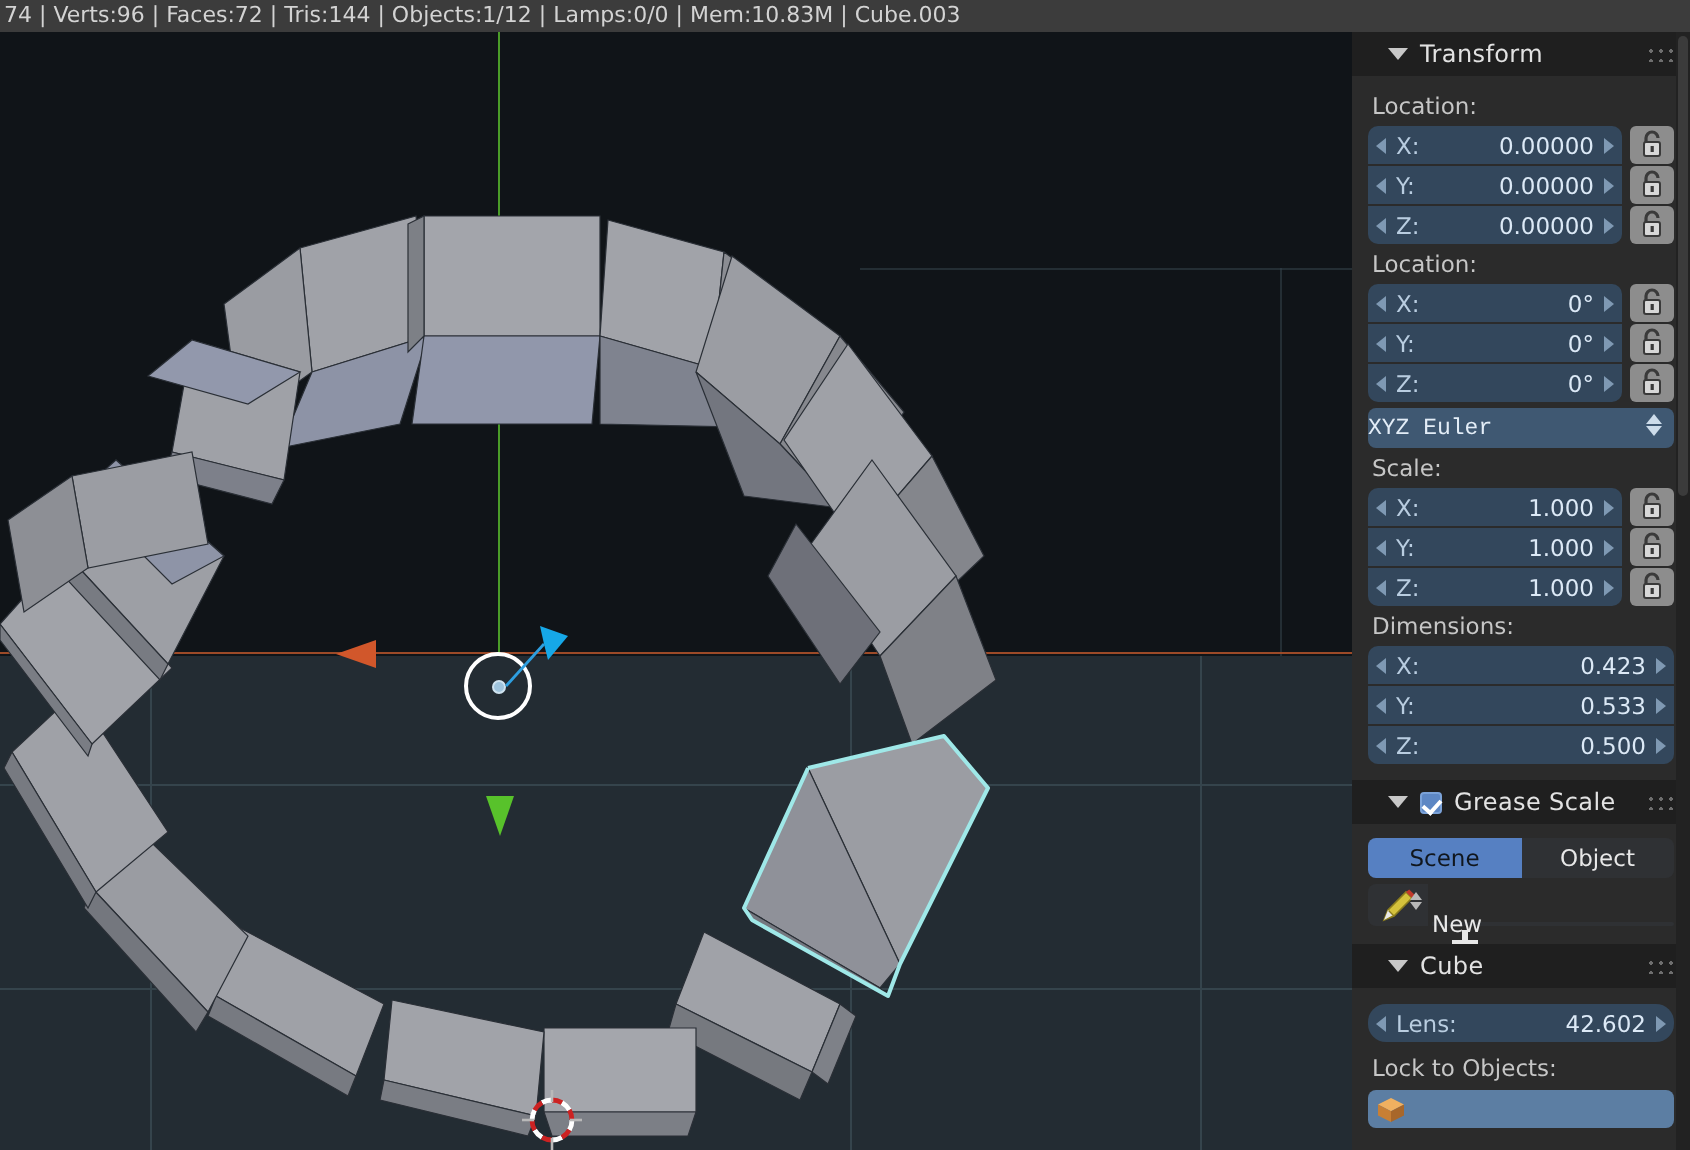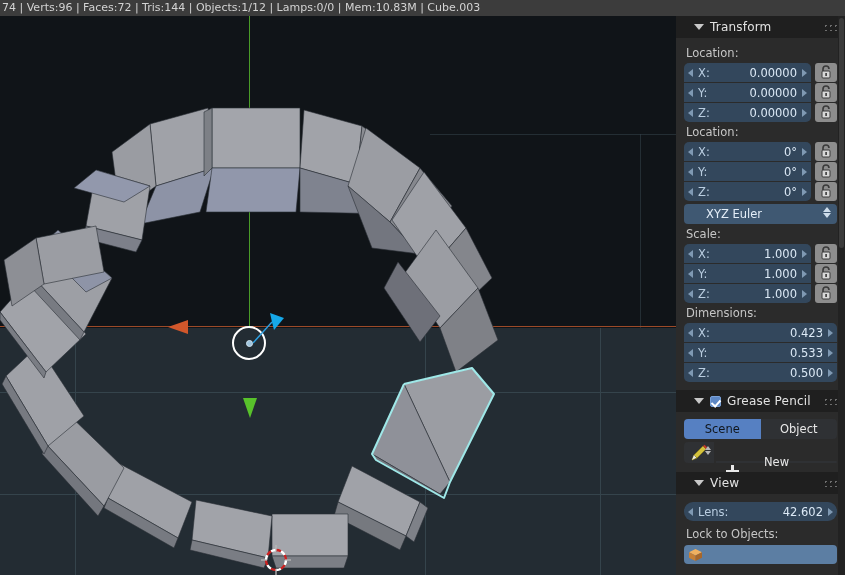--- a/index.html
+++ b/index.html
@@ -110,22 +110,22 @@
     position:relative; flex:none;
   }
   .lockbtn svg { position:absolute; left:4px; top:2px; }
 
   
   .dimfield { width:100%; }
 
   
   .dropdown {
     height:20px; background:#3f5872; border-radius:4px; margin-top:3px;
-    display:flex; align-items:center; padding:0 22px;
-    color:#e3edf7; font-size:11.5px; position:relative;
+    display:flex; align-items:center; padding:0 0;
+    color:#e3edf7; font-size:11.5px; position:relative;font-family:Liberation Mono, monospace;
   }
   .dd-arrows { position:absolute; right:6px; top:3px; display:flex;
     flex-direction:column; gap:1px; }
   .dd-up { width:0;height:0;border-left:4px solid transparent;
     border-right:4px solid transparent;border-bottom:5px solid #cddcea; }
   .dd-dn { width:0;height:0;border-left:4px solid transparent;
     border-right:4px solid transparent;border-top:5px solid #cddcea; }
 
   
   .toggle-pair { display:flex; height:20px; margin-bottom:3px; }
@@ -145,21 +145,21 @@
     display:flex; align-items:center; justify-content:center; position:relative;
   }
   .pencil-arrows { position:absolute; right:3px; top:4px; display:flex;
     flex-direction:column; gap:1px; }
   .pa-up { width:0;height:0;border-left:3px solid transparent;
     border-right:3px solid transparent;border-bottom:4px solid #b8b8b8; }
   .pa-dn { width:0;height:0;border-left:3px solid transparent;
     border-right:3px solid transparent;border-top:4px solid #b8b8b8; }
   .new-btn {
     flex:1; background:#2f3134; border-radius:0 4px 4px 0;
-    display:flex; align-items:center; justify-content:center;
+    display:flex; align-items:center; justify-content:flex-start;
     color:#e8e8e8; font-size:11.5px; position:relative;margin-top:19px;
   }
   .plus {
     position:absolute; left:10px; top:4px; width:13px; height:13px;
   }
   .plus:before, .plus:after {
     content:""; position:absolute; background:#e8e8e8;
   }
   .plus:before { left:5px; top:0; width:3px; height:13px; }
   .plus:after { left:0; top:5px; width:13px; height:3px; }
@@ -480,21 +480,21 @@
           <span class="lbl">Z:</span>
           <span class="val">0.500</span>
           <span class="arr-r"></span>
         </div>
       </div>
     </div>
 
     <div class="panel-header" style="margin-top:3px;">
       <span class="tri"></span>
       <span class="chk"></span>
-      <span class="hdr-label">Grease Pencil</span>
+      <span class="hdr-label">Grease Scale</span>
       <span class="grip"></span>
     </div>
 
     <div class="panel-body" style="padding-top:7px;">
       <div class="toggle-pair">
         <div class="tg on left">Scene</div>
         <div class="tg off right">Object</div>
       </div>
 
       <div class="new-row">
@@ -512,21 +512,21 @@
         </div>
         <div class="new-btn">
           <span class="plus"></span>
           <span>New</span>
         </div>
       </div>
     </div>
 
     <div class="panel-header" style="margin-top:5px;">
       <span class="tri"></span>
-      <span class="hdr-label">View</span>
+      <span class="hdr-label">Cube</span>
       <span class="grip"></span>
     </div>
 
     <div class="panel-body" style="padding-top:8px;">
       <div class="numfield solo">
         <span class="arr-l"></span>
         <span class="lbl">Lens:</span>
         <span class="val">42.602</span>
         <span class="arr-r"></span>
       </div>

